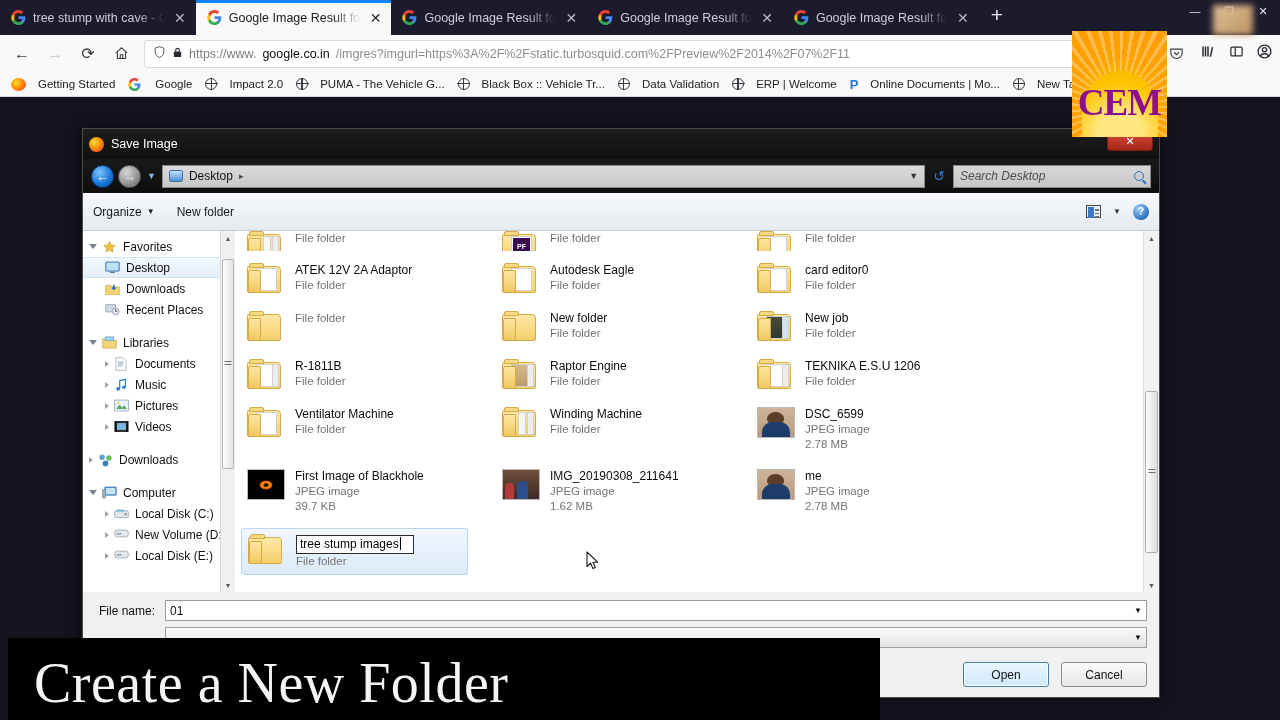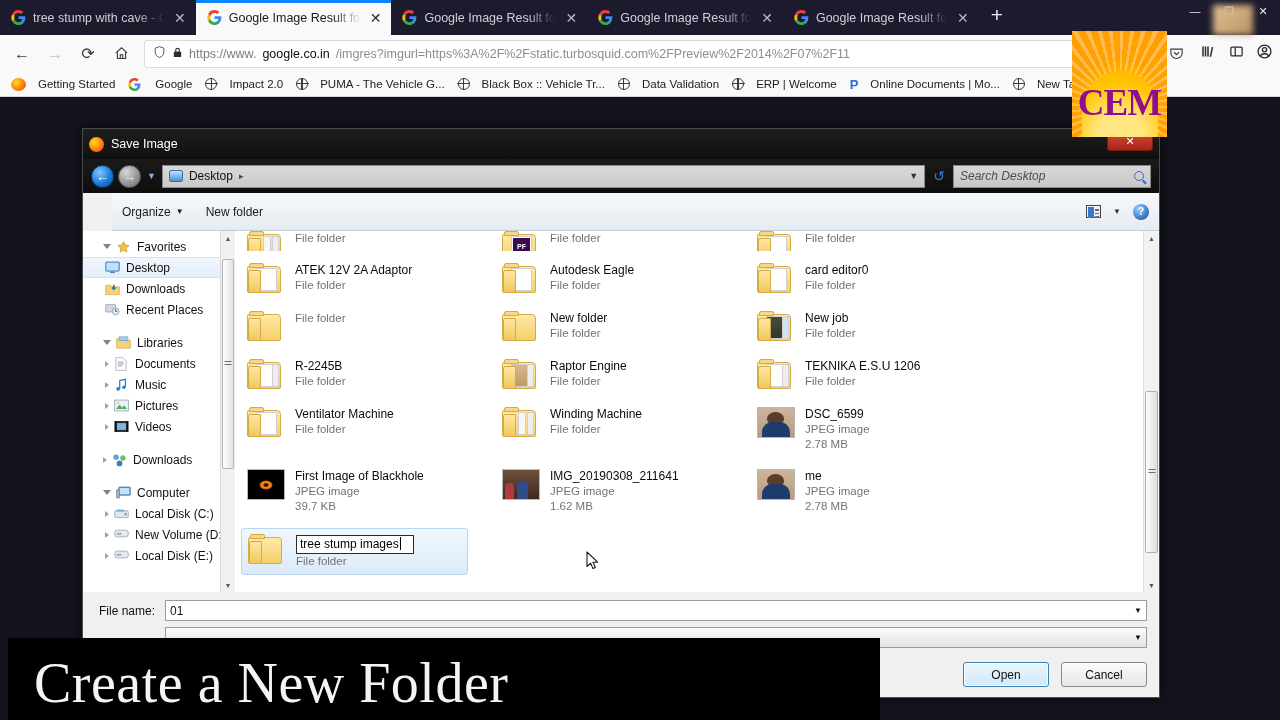--- a/index.html
+++ b/index.html
@@ -127,40 +127,40 @@
     justify-content:space-between;
   }
   .mglass{ width:10px;height:10px;border:1.6px solid #2f6fbe;border-radius:50%;
     position:relative; flex:0 0 10px;}
   .mglass::after{content:"";position:absolute;right:-4px;bottom:-3px;width:5px;
     height:1.6px;background:#2f6fbe;transform:rotate(45deg);}
 
   .dlg-toolbar{
     height:38px; background:linear-gradient(#f6f8fb,#e6ebf2);
     border-bottom:1px solid #c4ccd6; display:flex; align-items:center;
-    padding:12px 10px; gap:22px; font-size:12px; color:#1a1a1a;margin-left:29px;
+    padding:12px 10px; gap:22px; font-size:12px; color:#1a1a1a;
   }
   .tb-item{ display:flex;align-items:center;gap:5px; }
   .tb-right{ margin-left:auto; display:flex;align-items:center;gap:12px; }
   .viewico{ width:15px;height:13px;border:1.2px solid #444; display:grid;
     grid-template-columns:6px 1fr; gap:1px; padding:1px;}
   .viewico i{display:block;background:#3a78c2;}
   .viewico b{display:block;background:#6d6d6d;height:1.5px;margin-top:2px;}
   .helpico{ width:16px;height:16px;border-radius:50%;
     background:radial-gradient(circle at 35% 30%,#9ed0ff,#2b6fc0 70%,#174b8c);
     color:#fff;font-size:10px;font-weight:bold;
     display:flex;align-items:center;justify-content:center;}
 
   .dlg-body{ flex:1; display:flex; background:#fff; min-height:0; }
 
   
   .sidebar{ width:152px; background:#fff; position:relative; overflow:hidden;
             font-size:12px; color:#111; padding-top:5px; }
   .sb-row{ display:flex;align-items:center;gap:6px; height:21px;
-           padding-left:20px; white-space:nowrap; }
+           padding-left:6px; white-space:nowrap; }
   .sb-row.child{ padding-left:22px; }
   .sb-row.sel{ background:linear-gradient(#f2f7fd,#e2eefb); border:1px solid #cfe3f7;
     border-left:none;border-right:none; }
   .tri{ width:0;height:0;border-left:4px solid #9aa3ad;
     border-top:3.4px solid transparent;border-bottom:3.4px solid transparent;
     flex:0 0 4px; margin-right:-1px;}
   .tri.open{ border-left:4px solid transparent; border-right:4px solid transparent;
     border-top:5px solid #7a838d; height:0;width:0;border-bottom:none;}
   .ico{ width:15px;height:14px;flex:0 0 15px; }
   .sb-scroll{ position:absolute; right:0; top:0; bottom:0; width:15px;
@@ -792,21 +792,21 @@
         <div class="frow" style="margin-top:7px">
           <div class="fcell">
             <div class="folder">
               <div class="back"></div>
                 <div class="flap"></div>
                 <div class="paper"></div>
                 <div class="tab3"></div>
                 <div class="front"></div>
             </div>
             <div>
-              <div class="fname">R-2245B</div>
+              <div class="fname">R-1811B</div>
               <div class="fmeta">File folder</div>
             </div>
           </div>
           <div class="fcell">
             <div class="folder">
               <div class="back"></div>
                 <div class="flap"></div>
               <div class="paper" style="background:linear-gradient(#d7b98e,#bc9a6a)"></div>
               <div class="tab3"></div>
                 <div class="front"></div>

